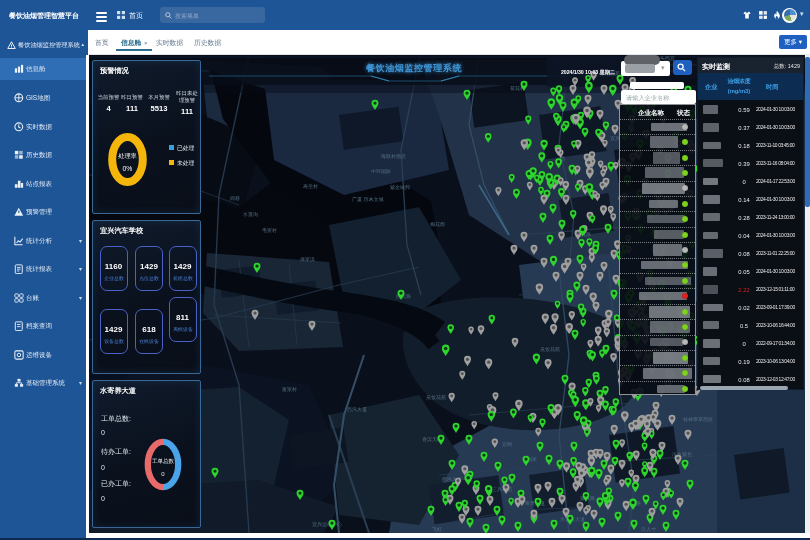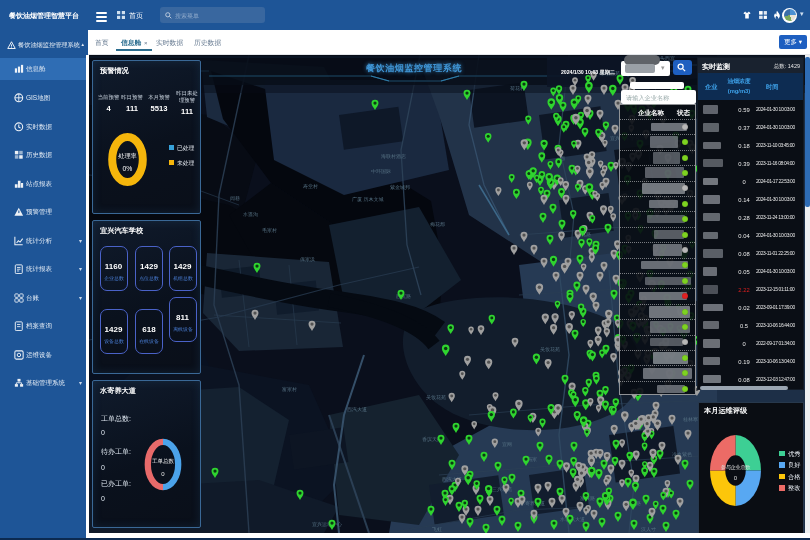--- a/index.html
+++ b/index.html
@@ -2692,33 +2692,17 @@
         <span class="v" style="color:#e8e8e8;">0.19</span>
         <span class="t">2023-10-06 13:04:00</span>
       </div>
       <div class="rrow" style="top:312px;">
         <div class="blob" style="left:5px;top:5.0px;width:18px;height:8px;opacity:0.79;"></div>
         <span class="v" style="color:#e8e8e8;">0.08</span>
         <span class="t">2023-12-03 12:47:00</span>
       </div>
       <div style="position:absolute;left:2px;top:328px;width:88px;height:3.5px;background:#9aa5b1;border-radius:2px;"></div>
     </div>
-<div id="rt2">
-      <div class="ptitle" style="left:5px;top:3px;">本月运维评级</div>
-      <svg class="abs" style="left:10px;top:31px;" width="53" height="73" viewBox="0 0 53 73">
-<path d="M26.5 1 A25.5 35.5 0 0 1 52 36.5 L26.5 36.5 Z" fill="#3dcf94"></path>
-<path d="M52 36.5 A25.5 35.5 0 0 1 26.5 72 L26.5 36.5 Z" fill="#58a8f2"></path>
-<path d="M26.5 72 A25.5 35.5 0 0 1 1 36.5 L26.5 36.5 Z" fill="#fcc60a"></path>
-<path d="M1 36.5 A25.5 35.5 0 0 1 26.5 1 L26.5 36.5 Z" fill="#ec6b66"></path>
-<ellipse cx="26.5" cy="36.5" rx="10.2" ry="15.2" fill="#0a0d13"></ellipse>
-</svg>
-      <div class="abs" style="left:10px;top:61px;width:53px;text-align:center;color:#ddd;font-size:5.2px;letter-spacing:-0.3px;">参与企业总数</div>
-      <div class="abs" style="left:10px;top:72px;width:53px;text-align:center;color:#ddd;font-size:6px;">0</div>
-      <div class="lg2" style="left:80px;top:47.5px;"><i style="background:#3dcf94"></i>优秀</div>
-      <div class="lg2" style="left:80px;top:59px;"><i style="background:#58a8f2"></i>良好</div>
-      <div class="lg2" style="left:80px;top:70.5px;"><i style="background:#fcc60a"></i>合格</div>
-      <div class="lg2" style="left:80px;top:82px;"><i style="background:#ec6b66"></i>整改</div>
-    </div>
 <div id="leftwhite" class="abs"></div>
 <div id="rightsb" class="abs"></div>
 <div id="rightthumb" class="abs"></div>
 <div id="botwhite" class="abs"></div>
 <div id="botblue" class="abs"></div>
 </div>
 </body></html>

